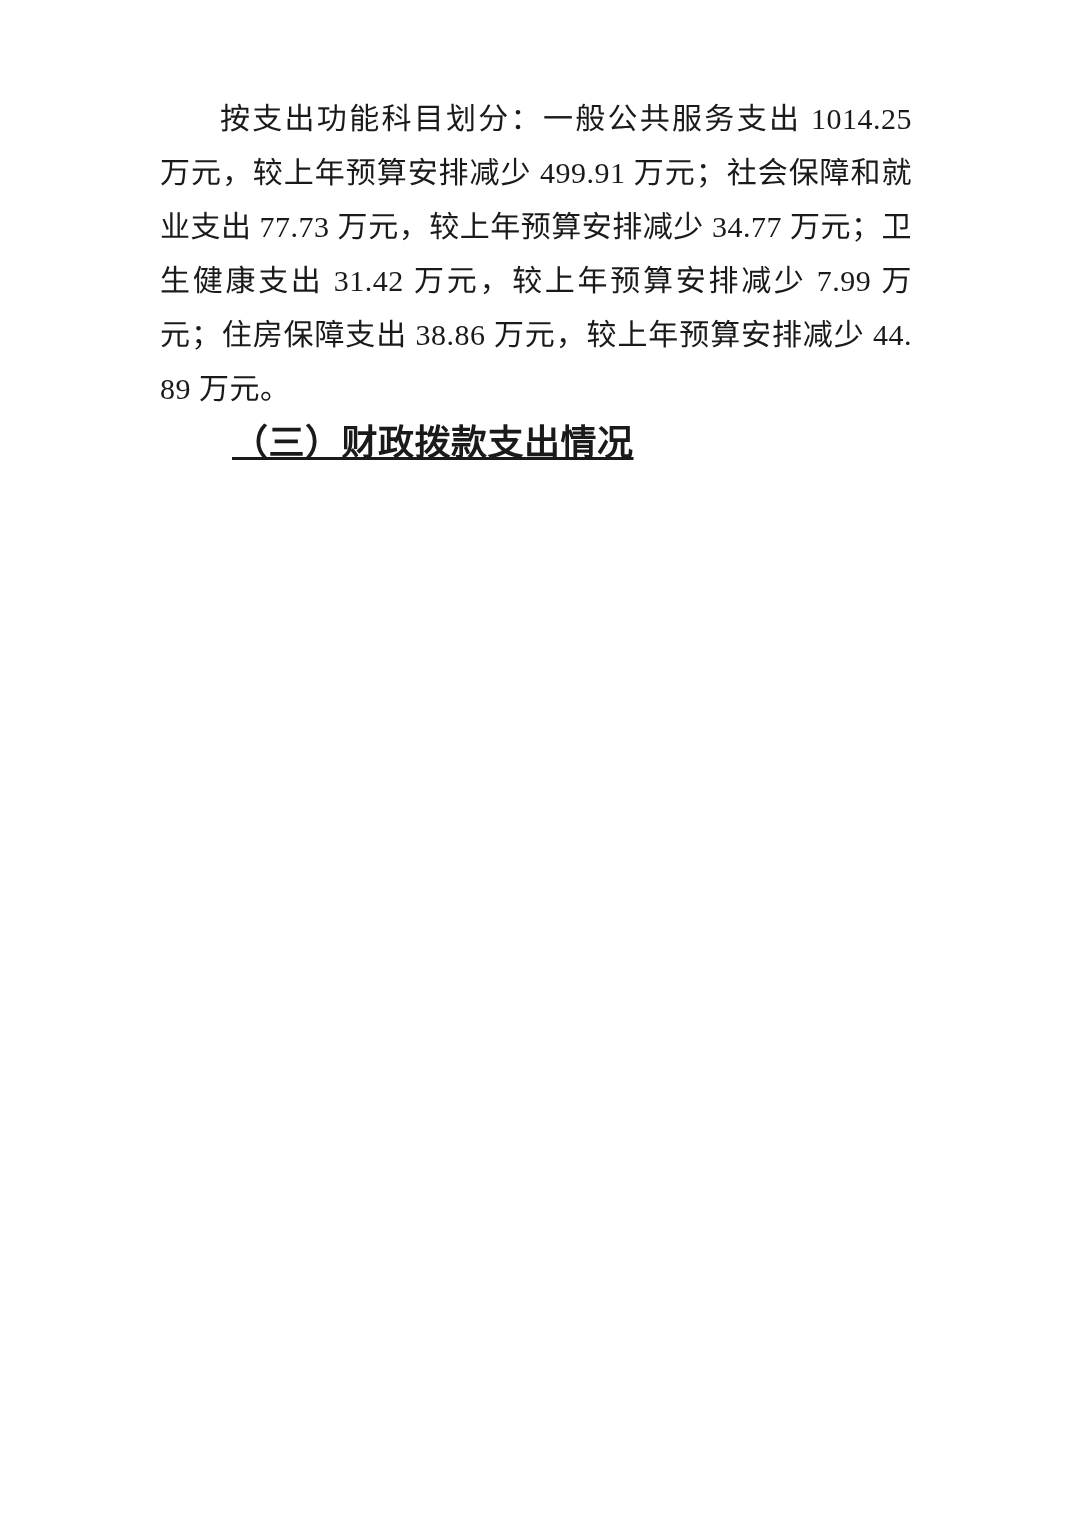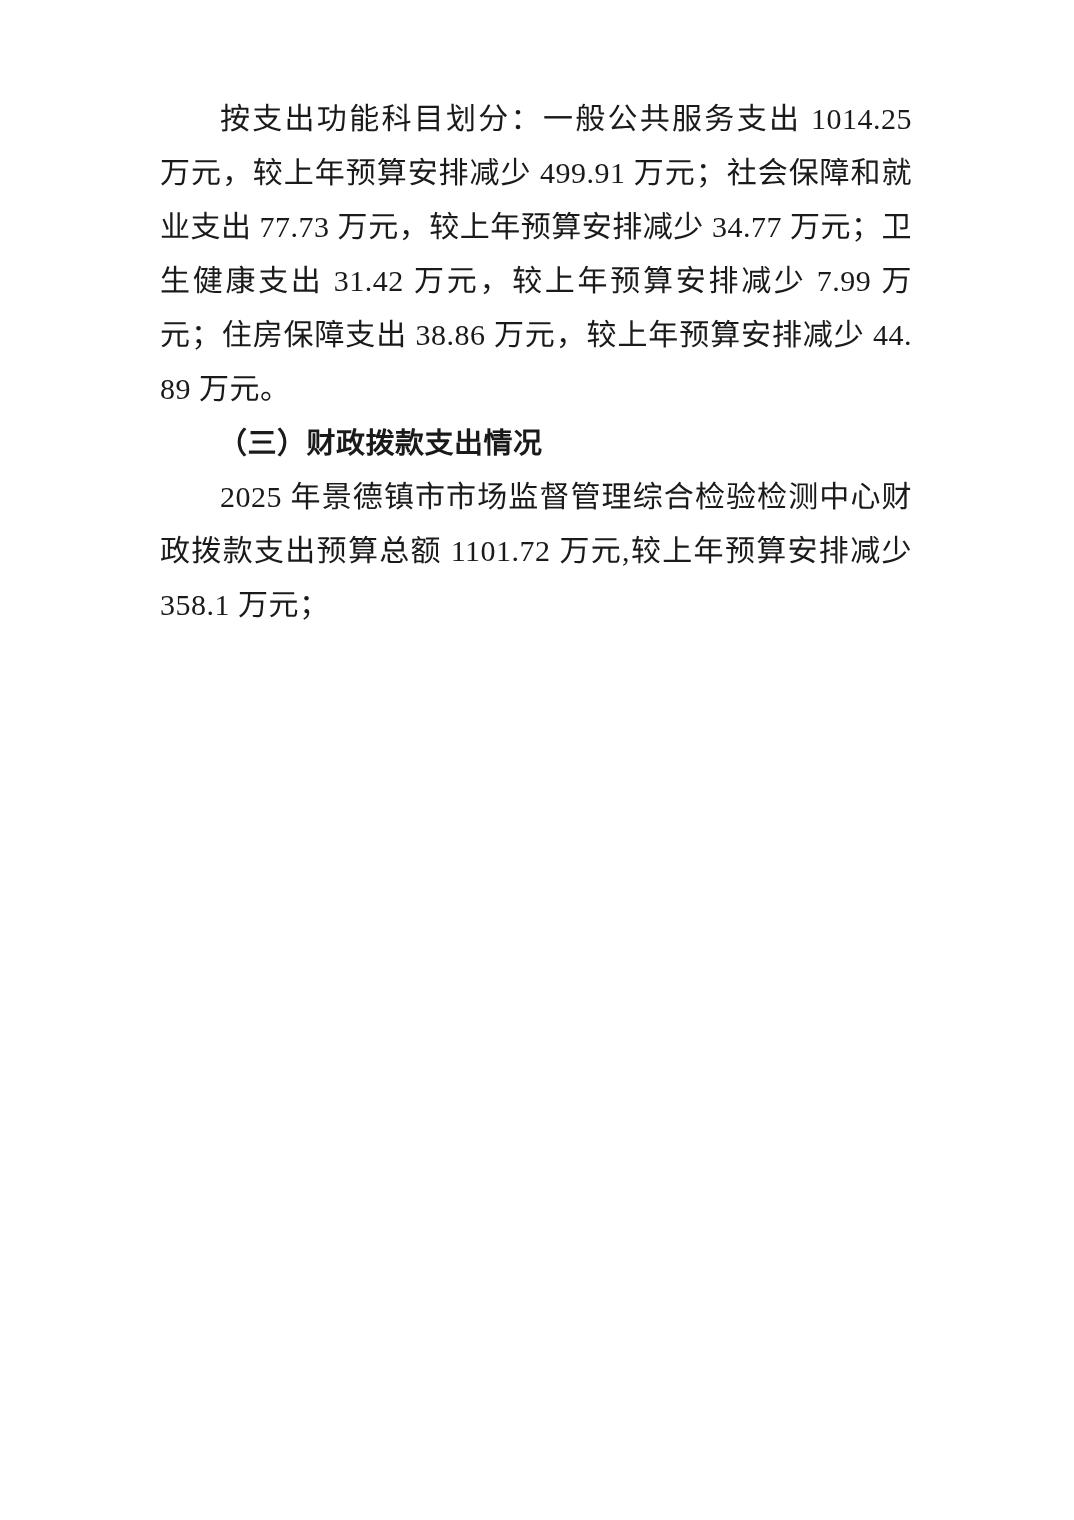--- a/index.html
+++ b/index.html
@@ -29,25 +29,25 @@
     letter-spacing: 0.5px;
     text-align: justify;
     text-align-last: left;
     text-indent: 2em;
     word-break: break-all;
   }
   .doc-text p.heading {
     font-weight: bold;
     text-align: center;
     font-family: "Liberation Sans", "DejaVu Sans", "Liberation Serif", serif;
-    font-size: 29px;
+    font-size: 36px;
+    text-decoration: underline;
   }
 </style>
 </head>
 <body>
 
 <div class="page">
   <div class="doc-text">
     <p>按支出功能科目划分：一般公共服务支出 1014.25 万元，较上年预算安排减少 499.91 万元；社会保障和就业支出 77.73 万元，较上年预算安排减少 34.77 万元；卫生健康支出 31.42 万元，较上年预算安排减少 7.99 万元；住房保障支出 38.86 万元，较上年预算安排减少 44.89 万元。</p>
     <p class="heading">（三）财政拨款支出情况</p>
-    <p>2025 年景德镇市市场监督管理综合检验检测中心财政拨款支出预算总额 1101.72 万元,较上年预算安排减少 358.1 万元；</p>
   </div>
 </div>
 
 </body></html>

